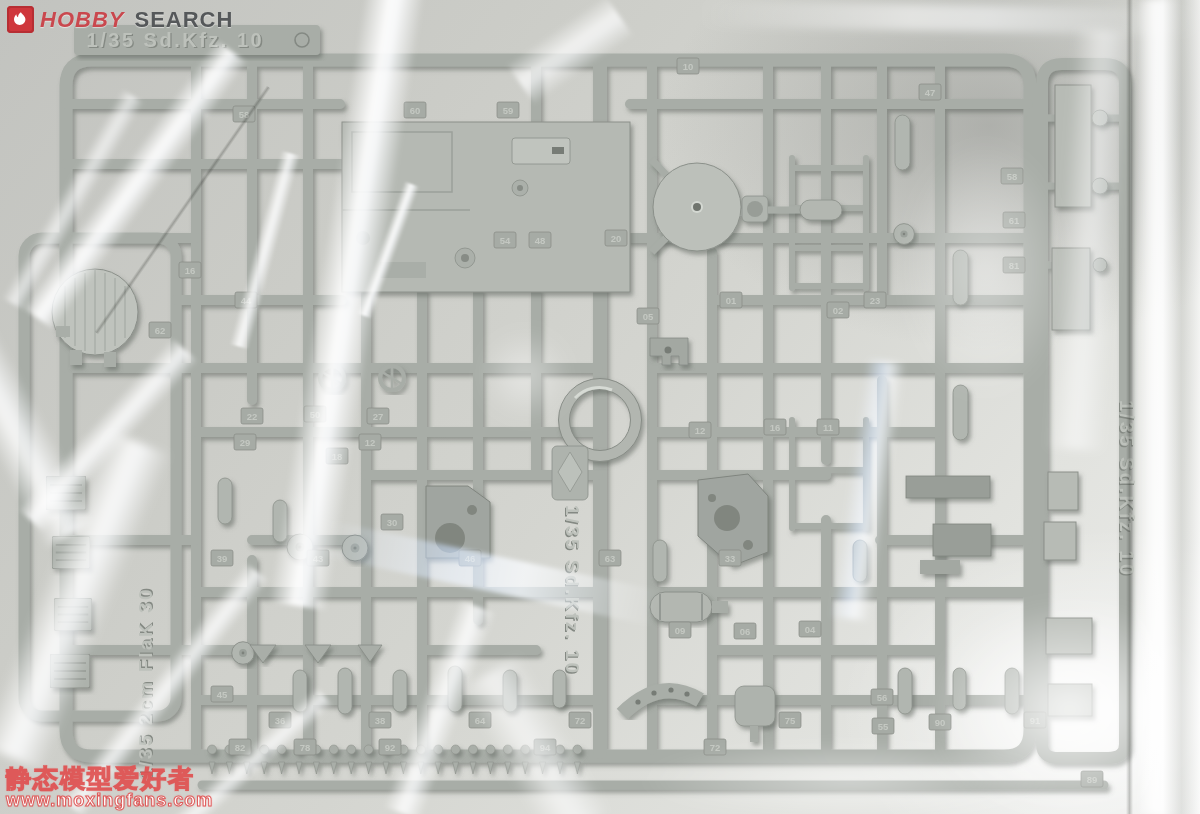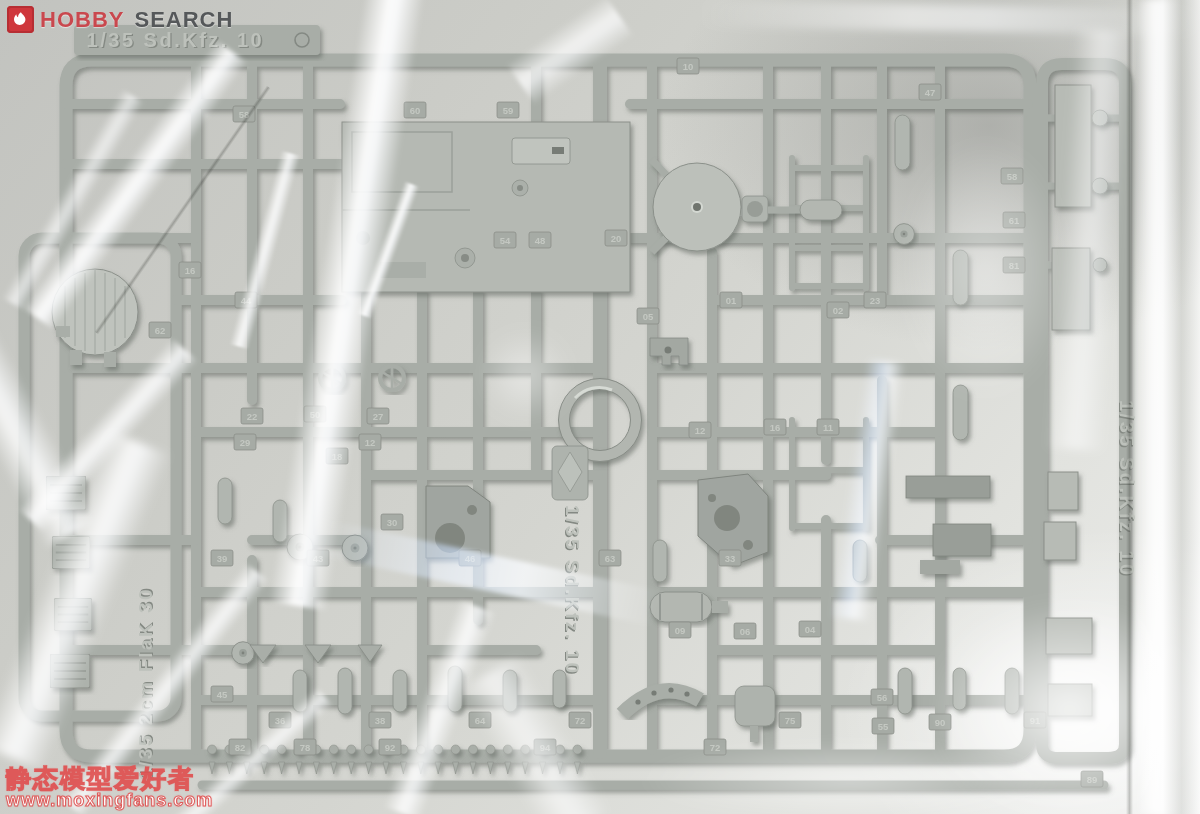--- a/index.html
+++ b/index.html
@@ -23,21 +23,21 @@
   .st.blue{background:linear-gradient(to right,rgba(170,196,238,0),rgba(150,184,240,.85) 40%,rgba(225,238,255,.95) 60%,rgba(170,196,238,0));}
   .st.soft{background:radial-gradient(closest-side,rgba(255,255,255,.95),rgba(255,255,255,0));}
   .dk{position:absolute;pointer-events:none;mix-blend-mode:multiply;
     background:linear-gradient(to right,rgba(110,112,108,0),rgba(110,112,108,.38),rgba(110,112,108,0));}
   
   .logo{position:absolute;left:7px;top:6px;display:flex;align-items:center;gap:6px;}
   .flame-box{width:27px;height:27px;background:#cf373c;border-radius:4px;
     display:flex;align-items:center;justify-content:center;box-shadow:inset 0 0 0 2px #b72e33;}
   .logo-word{font-size:22px;font-weight:bold;letter-spacing:1px;
     text-shadow:0 1px 1px rgba(255,255,255,.55);}
-  .logo-hobby{color:#c9484e;}
+  .logo-hobby{color:#c9484e;font-style:italic;}
   .logo-search{color:#55585a;margin-left:4px;}
   
   .wm{position:absolute;left:6px;bottom:4px;line-height:1.05;opacity:.92;}
   .wm .l1{font-size:25px;font-weight:bold;letter-spacing:2px;color:#fff;
     -webkit-text-stroke:1.2px #e05050;text-shadow:0 0 2px rgba(224,80,80,.8);}
   .wm .l2{font-size:18px;font-weight:bold;letter-spacing:1px;color:#fff;
     -webkit-text-stroke:1px #e05050;text-shadow:0 0 2px rgba(224,80,80,.8);}
 </style>
 </head>
 <body>

